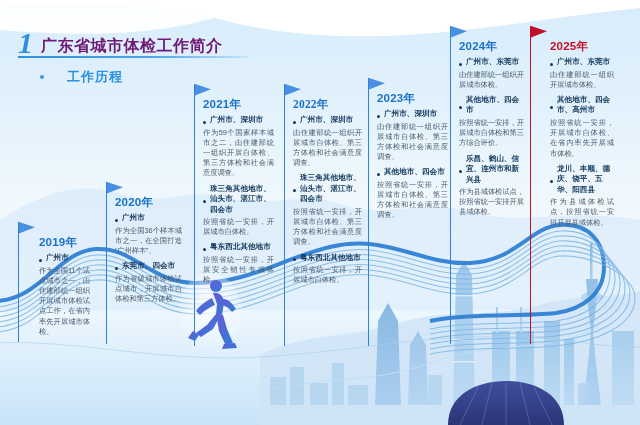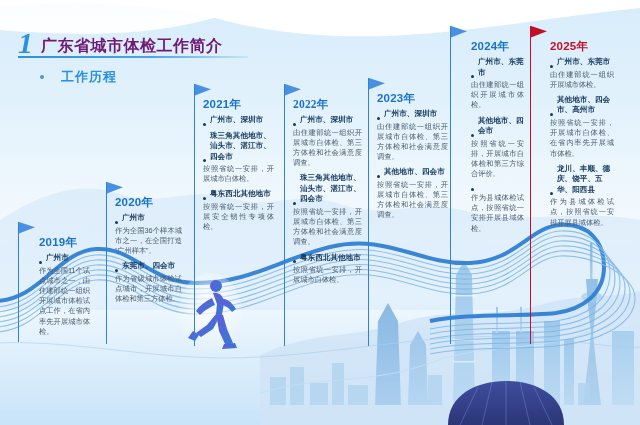--- a/index.html
+++ b/index.html
@@ -30,34 +30,34 @@
     font-family:"Liberation Serif",serif;
   }
   .hd-title{
     font-size:16px;font-weight:700;color:#701a75;letter-spacing:.5px;
     line-height:18px;padding-left:6px;padding-bottom:1px;
   }
   .hd-rule{
     position:absolute;left:18px;top:56px;width:230px;height:2px;z-index:40;
     background:linear-gradient(90deg,#2f8fe0 0%,#4ea3e8 58%,rgba(140,200,240,.25) 100%);
   }
-  .subhead{position:absolute;left:40px;top:68px;z-index:40;display:flex;align-items:center;gap:17px;text-align:center;}
+  .subhead{position:absolute;left:40px;top:68px;z-index:40;display:flex;align-items:center;gap:23px;text-align:center;}
   .subhead .dot{width:4px;height:4px;border-radius:50%;background:#3f9ae6;display:block;}
   .subhead .txt{font-size:13px;font-weight:700;color:#2b8fe2;letter-spacing:1px;}
 
   
   .col{position:absolute;z-index:30;}
   .col .rail{position:absolute;left:0;top:0;width:1.4px;background:#2f82d8;}
   .col.red .rail{background:#bf1026;}
   .flag{position:absolute;left:1px;top:0;width:18px;height:12px;}
   .yr{font-size:11.5px;font-weight:700;color:#1a72c8;letter-spacing:.2px;line-height:13px;margin-bottom:4px;}
   .col.red .yr{color:#bf1026;}
   .grp{margin-bottom:5px;}
   .grp-h{
-    display:flex;align-items:flex-end;gap:4px;
+    display:flex;align-items:center;gap:4px;
     font-size:7.6px;font-weight:700;color:#15395e;line-height:10.5px;margin-bottom:2px;
   }
   .grp-h .b{flex:0 0 auto;width:3px;height:3px;border-radius:50%;background:#15395e;margin-top:3.5px;}
   .grp-h .t{flex:1 1 auto;}
   .grp-p{
     font-size:7.3px;color:#4a5b6d;line-height:10.2px;margin:0;
     text-align:justify;letter-spacing:-.1px;
   }
 </style>
 </head>
@@ -261,20 +261,21 @@
         <svg class="flag" viewBox="0 0 18 12">
           <path d="M0,0 L16,5.2 L0,11.4 Z" fill="#4a90e2"></path>
         </svg>
         <div style="padding-left: 9px; padding-top: 14px;">
           <div class="yr">2021年</div>
           <div class="grp">
             <div class="grp-h">
               <span class="b"></span>
               <span class="t">广州市、深圳市</span>
             </div>
+            <p class="grp-p">作为59个国家样本城市之二，由住建部统一组织开展自体检、第三方体检和社会满意度调查。</p>
           </div>
           <div class="grp">
             <div class="grp-h">
               <span class="b"></span>
               <span class="t">珠三角其他地市、汕头市、湛江市、四会市</span>
             </div>
             <p class="grp-p">按照省统一安排，开展城市自体检。</p>
           </div>
           <div class="grp">
             <div class="grp-h">
@@ -336,39 +337,40 @@
             </div>
             <p class="grp-p">按照省统一安排，开展城市自体检、第三方体检和社会满意度调查。</p>
           </div>
         </div>
       </div>
       <div class="col" style="left: 450px; top: 26px; width: 74px;">
         <div class="rail" style="height: 318px;"></div>
         <svg class="flag" viewBox="0 0 18 12">
           <path d="M0,0 L16,5.2 L0,11.4 Z" fill="#4a90e2"></path>
         </svg>
-        <div style="padding-left: 21px; padding-top: 14px;">
+        <div style="padding-left: 9px; padding-top: 14px;">
           <div class="yr">2024年</div>
           <div class="grp">
             <div class="grp-h">
               <span class="b"></span>
               <span class="t">广州市、东莞市</span>
             </div>
             <p class="grp-p">由住建部统一组织开展城市体检。</p>
           </div>
           <div class="grp">
             <div class="grp-h">
               <span class="b"></span>
               <span class="t">其他地市、四会市</span>
             </div>
             <p class="grp-p">按照省统一安排，开展城市自体检和第三方综合评价。</p>
           </div>
           <div class="grp">
             <div class="grp-h">
               <span class="b"></span>
+              <span class="t">乐昌、鹤山、信宜、连州市和新兴县</span>
             </div>
             <p class="grp-p">作为县城体检试点，按照省统一安排开展县域体检。</p>
           </div>
         </div>
       </div>
       <div class="col red" style="left: 530px; top: 26px; width: 84px;">
         <div class="rail" style="height: 318px;"></div>
         <svg class="flag" viewBox="0 0 18 12">
           <path d="M0,0 L16,5.2 L0,11.4 Z" fill="#bf1026"></path>
         </svg>

